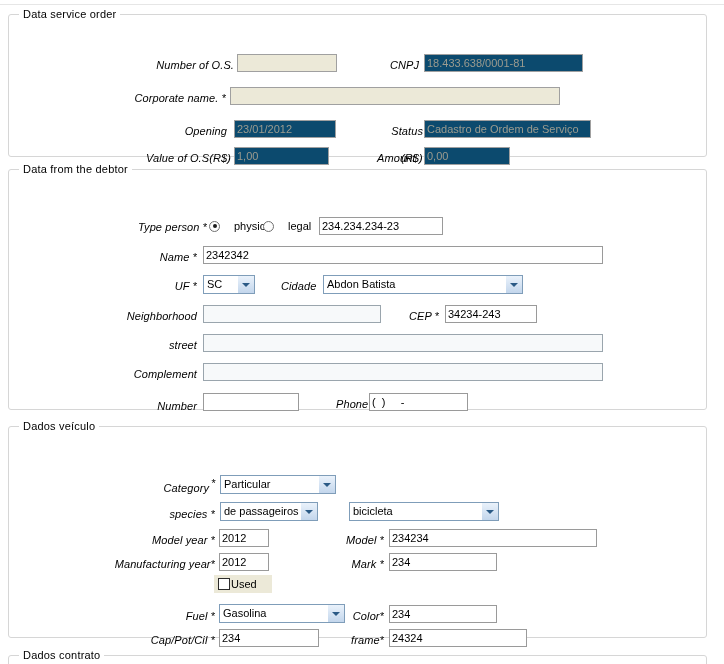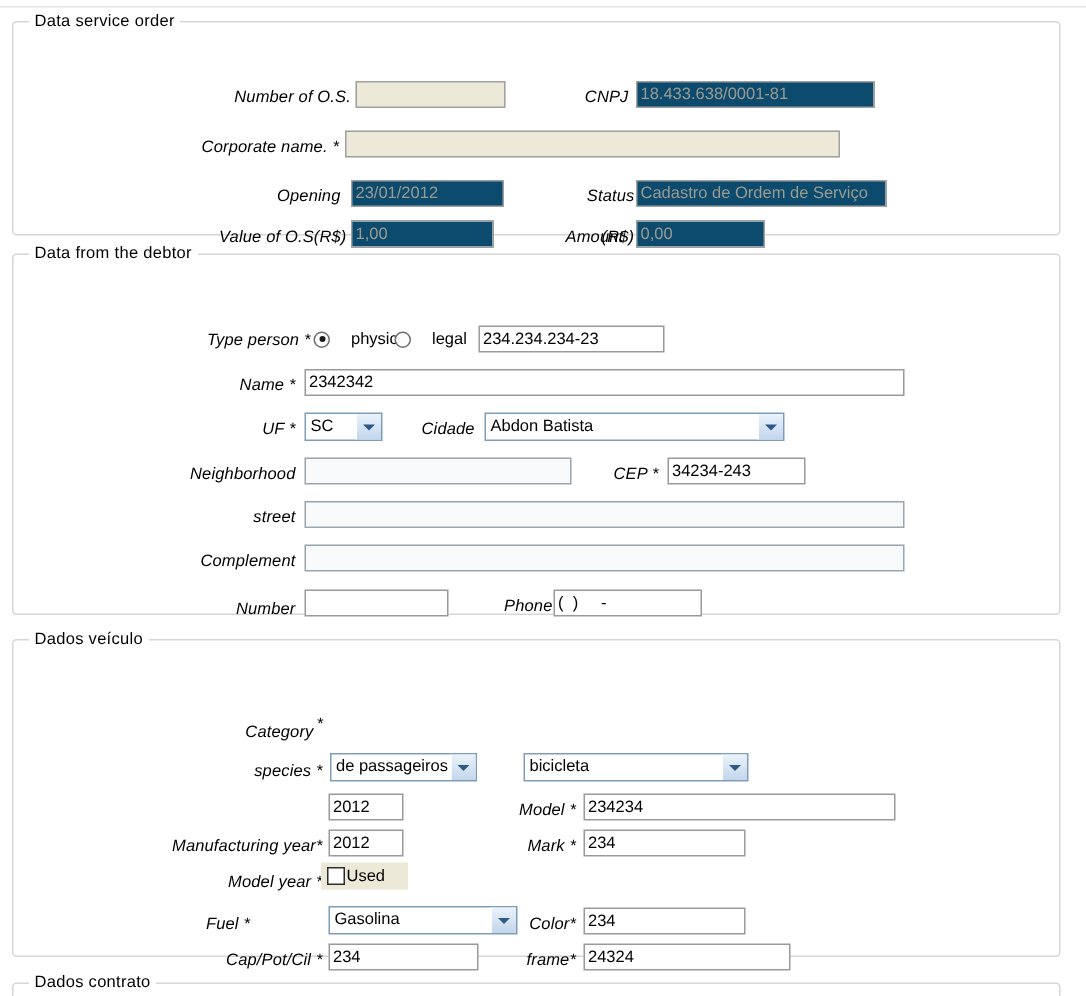--- a/index.html
+++ b/index.html
@@ -265,53 +265,59 @@
 
     <span class="lbl" style="left:327px; top:222px;">Phone</span>
     <input class="fld" style="left: 360px; top: 218px; width: 99px;" value="(  )     -">
   </fieldset>
 
   <fieldset class="group" style="left:8px; top:416px; width:697px; height:216px;">
     <legend>Dados veículo</legend>
 
     <span class="lbl r" style="left:60px; top:49px; width:140px;">Category</span>
     <span class="lbl" style="left:202px; top:44px;">*</span>
+    <div class="combo" style="left:211px; top:43px; width:116px;">
+      <span class="combo-text">Particular</span>
+      <span class="combo-btn">
+          <i></i>
+        </span>
+    </div>
 
     <span class="lbl r" style="left:70px; top:75px; width:136px;">species *</span>
     <div class="combo" style="left:211px; top:70px; width:98px;">
       <span class="combo-text">de passageiros</span>
       <span class="combo-btn">
           <i></i>
         </span>
     </div>
     <div class="combo" style="left:340px; top:70px; width:150px;">
       <span class="combo-text">bicicleta</span>
       <span class="combo-btn">
           <i></i>
         </span>
     </div>
 
-    <span class="lbl r" style="left:60px; top:101px; width:146px;margin-top:48px;">Model year  *</span>
+    <span class="lbl r" style="left:60px; top:101px; width:146px;">Model year  *</span>
     <input class="fld" style="left: 210px; top: 97px; width: 50px;" value="2012">
 
     <span class="lbl r" style="left:255px; top:101px; width:120px;">Model *</span>
     <input class="fld" style="left: 380px; top: 97px; width: 208px;" value="234234">
 
     <span class="lbl r" style="left:40px; top:125px; width:166px;">Manufacturing year*</span>
     <input class="fld" style="left: 210px; top: 121px; width: 50px;" value="2012">
 
     <span class="lbl r" style="left:255px; top:125px; width:120px;">Mark *</span>
     <input class="fld" style="left: 380px; top: 121px; width: 108px;" value="234">
 
     <div class="check-plate" style="left:205px; top:143px; width:58px; height:18px;">
       <span class="checkbox"></span>
       <span class="check-label">Used</span>
     </div>
 
-    <span class="lbl r" style="left:80px; top:177px; width:126px;text-align:center;">Fuel *</span>
+    <span class="lbl r" style="left:80px; top:177px; width:126px;">Fuel *</span>
     <div class="combo" style="left:210px; top:172px; width:126px;">
       <span class="combo-text">Gasolina</span>
       <span class="combo-btn">
           <i></i>
         </span>
     </div>
 
     <span class="lbl r" style="left:255px; top:177px; width:120px;">Color*</span>
     <input class="fld" style="left: 380px; top: 173px; width: 108px;" value="234">
 

